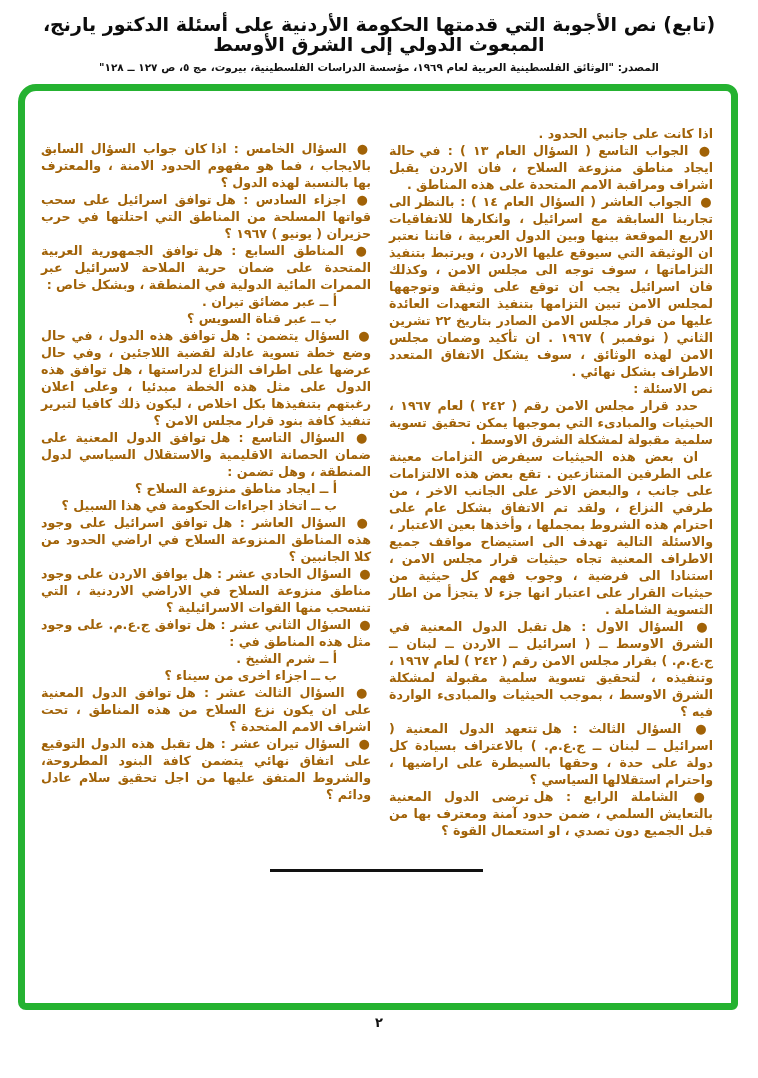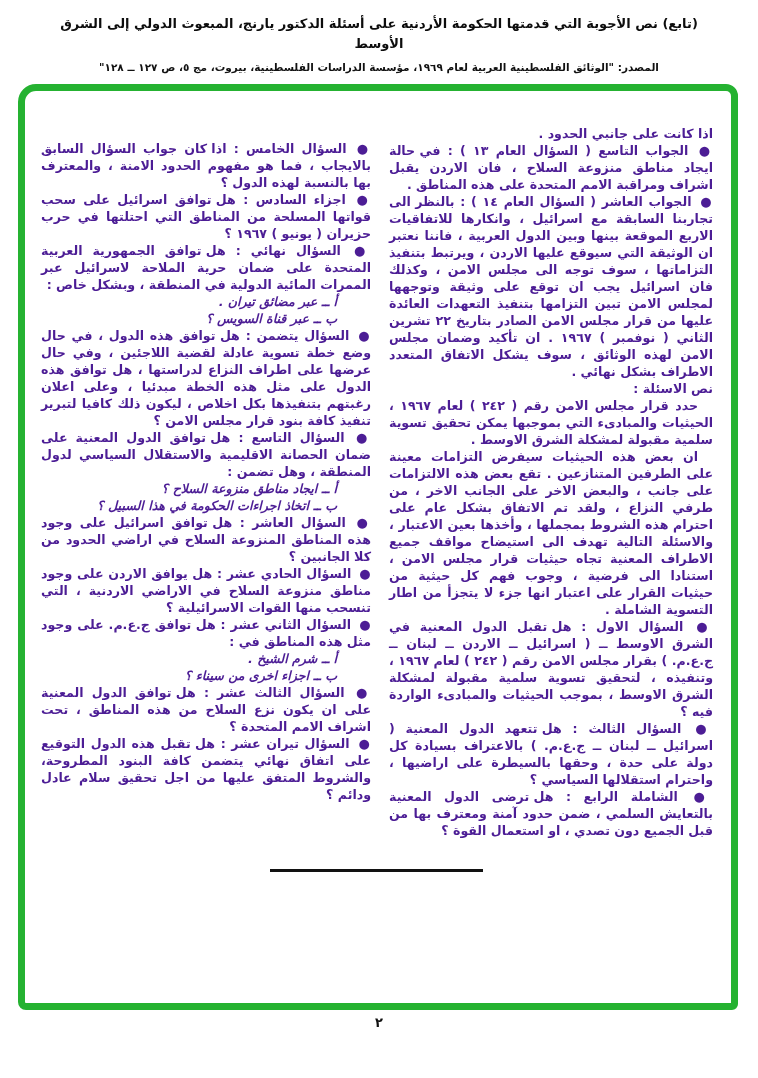--- a/index.html
+++ b/index.html
@@ -1,34 +1,34 @@
 <!DOCTYPE html>
 <html lang="ar"><head>
 <meta charset="utf-8">
 <style>
   html,body{margin:0;padding:0;background:#ffffff;}
   .page{position:relative;width:758px;height:1078px;background:#ffffff;overflow:hidden;
         font-family:"DejaVu Sans",sans-serif;color:#151515;}
   .doc-header{position:absolute;top:14px;left:0;right:0;text-align:center;direction:rtl;}
-  .doc-title{font-size:13px;font-weight:bold;color:#0d0d0d;line-height:20px;padding:0 40px;}
+  .doc-title{font-size:19px;font-weight:bold;color:#0d0d0d;line-height:20px;padding:0 40px;}
   .doc-source{font-size:10.5px;font-weight:bold;color:#111;margin-top:7px;}
   .frame{position:absolute;left:18px;top:84px;width:720px;height:926px;box-sizing:border-box;
          border:7px solid #25b231;border-radius:18px 12px 6px 8px;}
   .columns{position:absolute;top:0;left:0;right:0;bottom:0;padding:34px 18px 0 16px;
            display:flex;gap:18px;direction:rtl;}
   .column{font-size:12.6px;line-height:17px;font-weight:bold;text-align:justify;
-          direction:rtl;color:#4c1d95;}
+          direction:rtl;color:#a16207;}
   .column.right{width:324px;flex:none;}
   .column.left{flex:1;padding-top:15px;}
   .column p{margin:0;padding:0;}
   .bullet{font-size:13px;padding-left:3px;}
   .para.plain{text-indent:15px;}
   .para.cont{text-align:right;}
   .para.heading{text-align:right;}
-  .para.sub{padding-right:34px;font-style:italic;}
+  .para.sub{padding-right:34px;}
   .divider{position:absolute;left:245px;top:778px;width:213px;height:3px;background:#121212;}
   .page-num{position:absolute;top:1015px;left:0;right:0;text-align:center;
             font-size:13px;font-weight:bold;color:#111;}
 </style>
 </head>
 <body>
 
 <div class="page">
 
   <div class="doc-header">
@@ -45,21 +45,21 @@
           <p class="para heading">نص الاسئلة :</p>
           <p class="para plain">حدد قرار مجلس الامن رقم ( ٢٤٢ ) لعام ١٩٦٧ ، الحيثيات والمبادىء التي بموجبها يمكن تحقيق تسوية سلمية مقبولة لمشكلة الشرق الاوسط .</p>
           <p class="para plain">ان بعض هذه الحيثيات سيفرض التزامات معينة على الطرفين المتنازعين . تقع بعض هذه الالتزامات على جانب ، والبعض الاخر على الجانب الاخر ، من طرفي النزاع ، ولقد تم الاتفاق بشكل عام على احترام هذه الشروط بمجملها ، وأخذها بعين الاعتبار ، والاسئلة التالية تهدف الى استيضاح مواقف جميع الاطراف المعنية تجاه حيثيات قرار مجلس الامن ، استنادا الى فرضية ، وجوب فهم كل حيثية من حيثيات القرار على اعتبار انها جزء لا يتجزأ من اطار التسوية الشاملة .</p>
           <p class="para para"><span class="bullet">● </span><span class="label">السؤال الاول : </span>هل تقبل الدول المعنية في الشرق الاوسط ــ ( اسرائيل ــ الاردن ــ لبنان ــ ج.ع.م. ) بقرار مجلس الامن رقم ( ٢٤٢ ) لعام ١٩٦٧ ، وتنفيذه ، لتحقيق تسوية سلمية مقبولة لمشكلة الشرق الاوسط ، بموجب الحيثيات والمبادىء الواردة فيه ؟</p>
           <p class="para para"><span class="bullet">● </span><span class="label">السؤال الثالث : </span>هل تتعهد الدول المعنية ( اسرائيل ــ لبنان ــ ج.ع.م. ) بالاعتراف بسيادة كل دولة على حدة ، وحقها بالسيطرة على اراضيها ، واحترام استقلالها السياسي ؟</p>
           <p class="para para"><span class="bullet">● </span><span class="label">الشاملة الرابع : </span>هل ترضى الدول المعنية بالتعايش السلمي ، ضمن حدود آمنة ومعترف بها من قبل الجميع دون تصدي ، او استعمال القوة ؟</p>
         </div>
       <div class="column left" id="col-left">
           <p class="para para"><span class="bullet">● </span><span class="label">السؤال الخامس : </span>اذا كان جواب السؤال السابق بالايجاب ، فما هو مفهوم الحدود الامنة ، والمعترف بها بالنسبة لهذه الدول ؟</p>
           <p class="para para"><span class="bullet">● </span><span class="label">اجزاء السادس : </span>هل توافق اسرائيل على سحب قواتها المسلحة من المناطق التي احتلتها في حرب حزيران ( يونيو ) ١٩٦٧ ؟</p>
-          <p class="para para"><span class="bullet">● </span><span class="label">السؤال نهائي : </span>هل توافق الجمهورية العربية المتحدة على ضمان حرية الملاحة لاسرائيل عبر الممرات المائية الدولية في المنطقة ، وبشكل خاص :</p>
+          <p class="para para"><span class="bullet">● </span><span class="label">المناطق السابع : </span>هل توافق الجمهورية العربية المتحدة على ضمان حرية الملاحة لاسرائيل عبر الممرات المائية الدولية في المنطقة ، وبشكل خاص :</p>
           <p class="para sub">أ ــ عبر مضائق تيران .</p>
           <p class="para sub">ب ــ عبر قناة السويس ؟</p>
           <p class="para para"><span class="bullet">● </span><span class="label">السؤال يتضمن : </span>هل توافق هذه الدول ، في حال وضع خطة تسوية عادلة لقضية اللاجئين ، وفي حال عرضها على اطراف النزاع لدراستها ، هل توافق هذه الدول على مثل هذه الخطة مبدئيا ، وعلى اعلان رغبتهم بتنفيذها بكل اخلاص ، ليكون ذلك كافيا لتبرير تنفيذ كافة بنود قرار مجلس الامن ؟</p>
           <p class="para para"><span class="bullet">● </span><span class="label">السؤال التاسع : </span>هل توافق الدول المعنية على ضمان الحصانة الاقليمية والاستقلال السياسي لدول المنطقة ، وهل تضمن :</p>
           <p class="para sub">أ ــ ايجاد مناطق منزوعة السلاح ؟</p>
           <p class="para sub">ب ــ اتخاذ اجراءات الحكومة في هذا السبيل ؟</p>
           <p class="para para"><span class="bullet">● </span><span class="label">السؤال العاشر : </span>هل توافق اسرائيل على وجود هذه المناطق المنزوعة السلاح في اراضي الحدود من كلا الجانبين ؟</p>
           <p class="para para"><span class="bullet">● </span><span class="label">السؤال الحادي عشر : </span>هل يوافق الاردن على وجود مناطق منزوعة السلاح في الاراضي الاردنية ، التي تنسحب منها القوات الاسرائيلية ؟</p>
           <p class="para para"><span class="bullet">● </span><span class="label">السؤال الثاني عشر : </span>هل توافق ج.ع.م. على وجود مثل هذه المناطق في :</p>
           <p class="para sub">أ ــ شرم الشيخ .</p>

